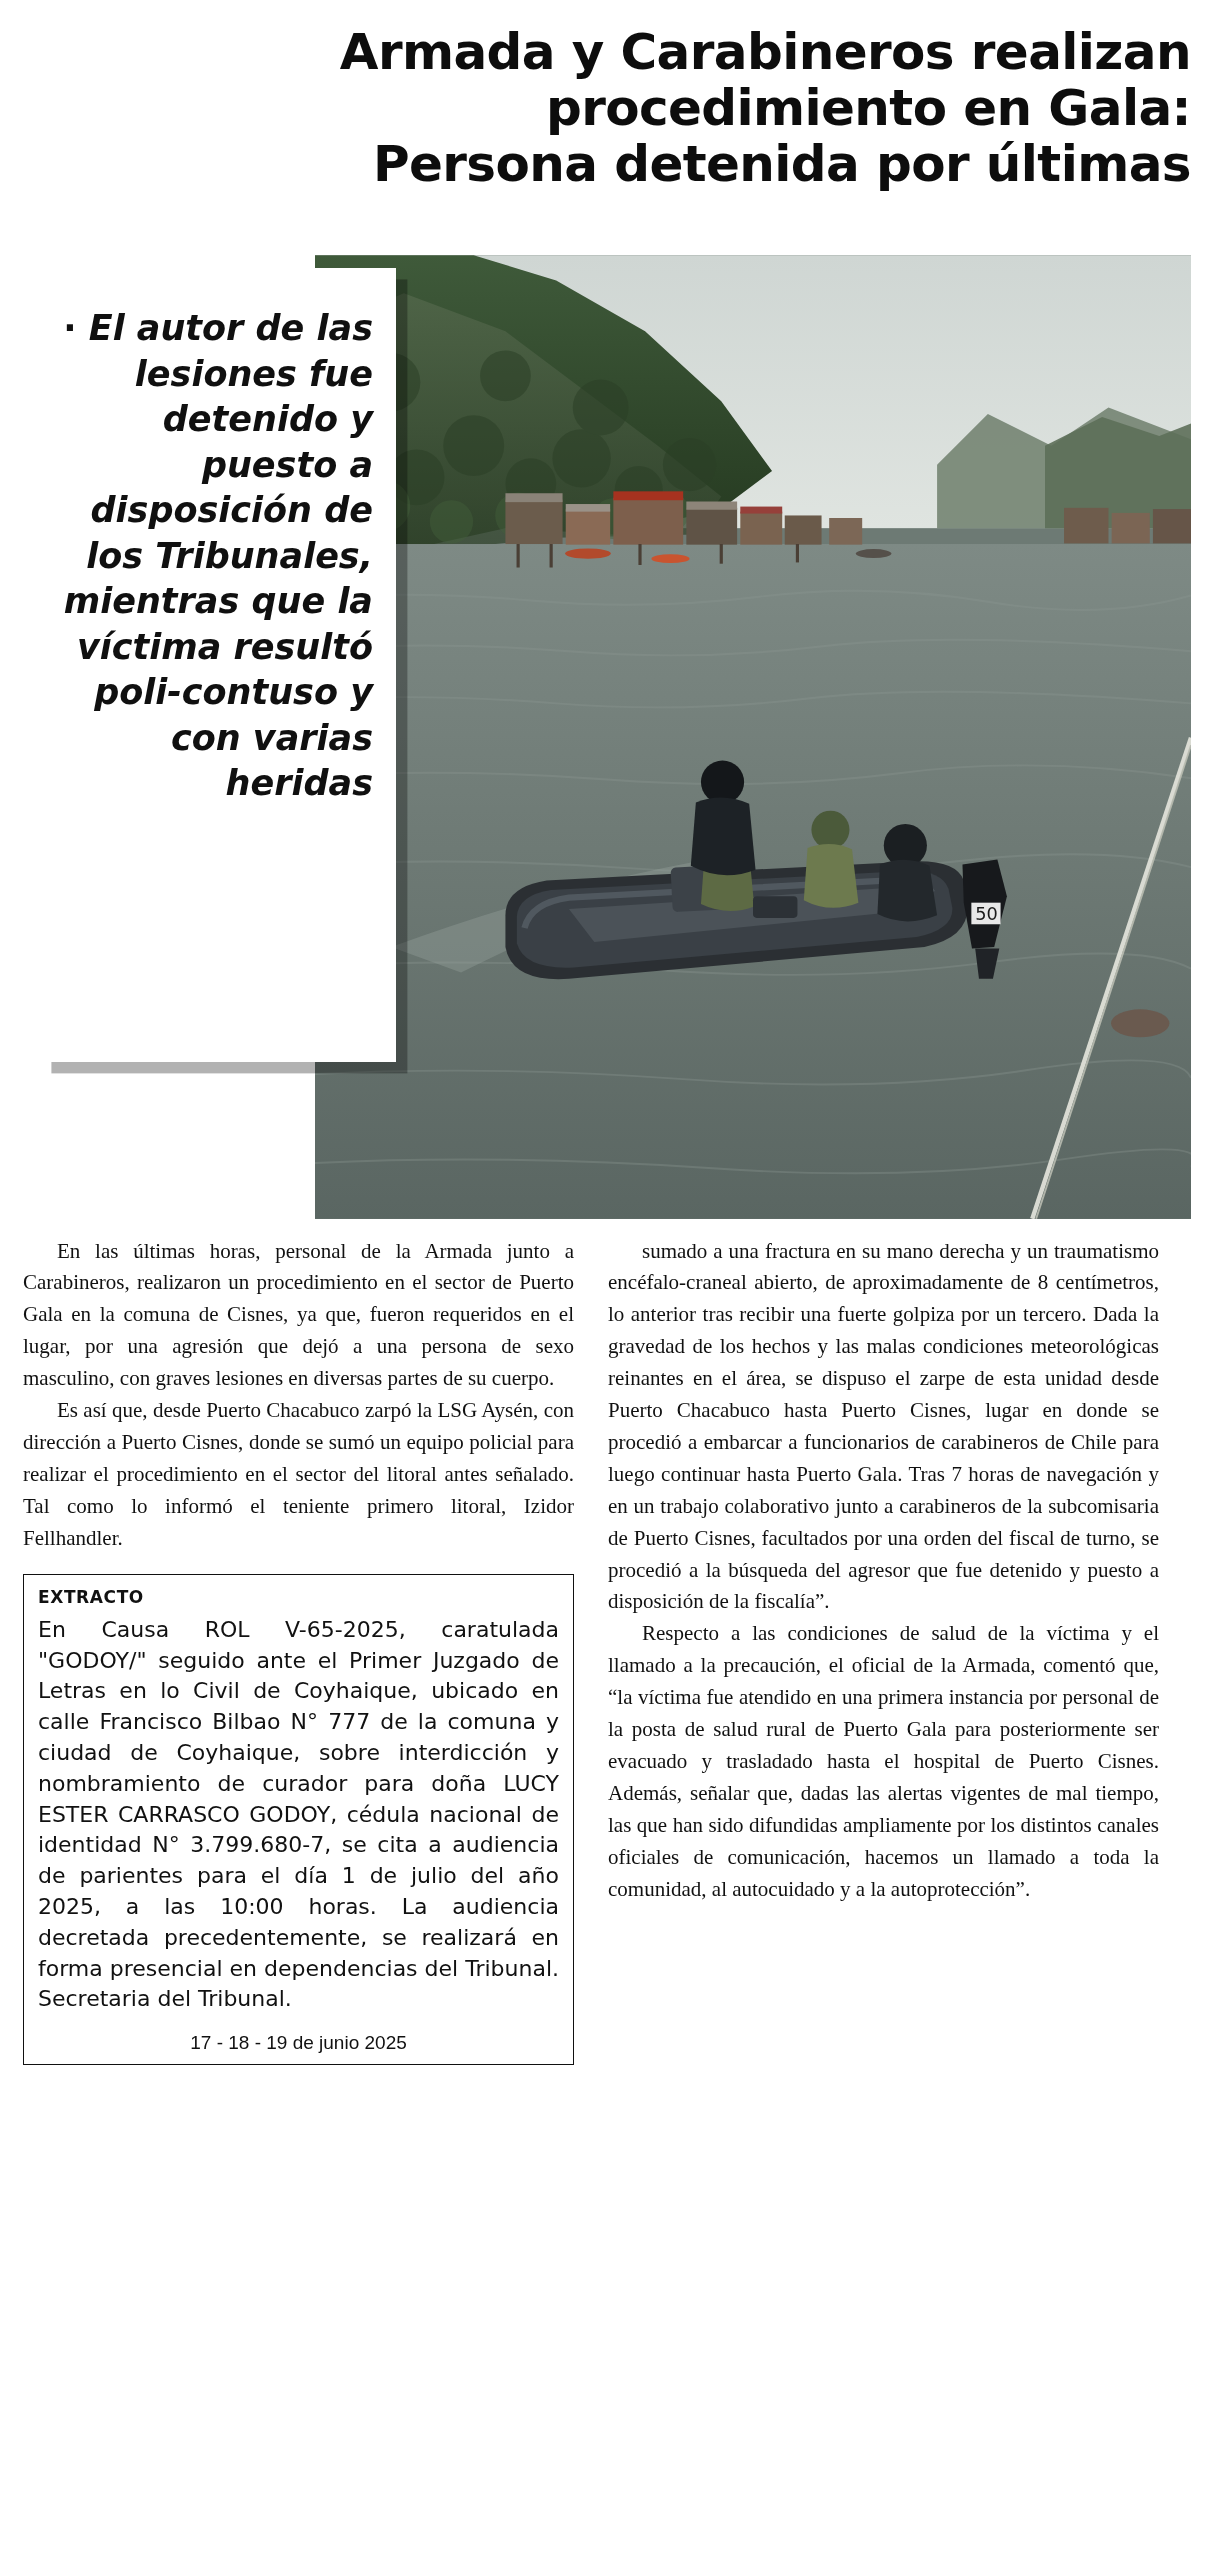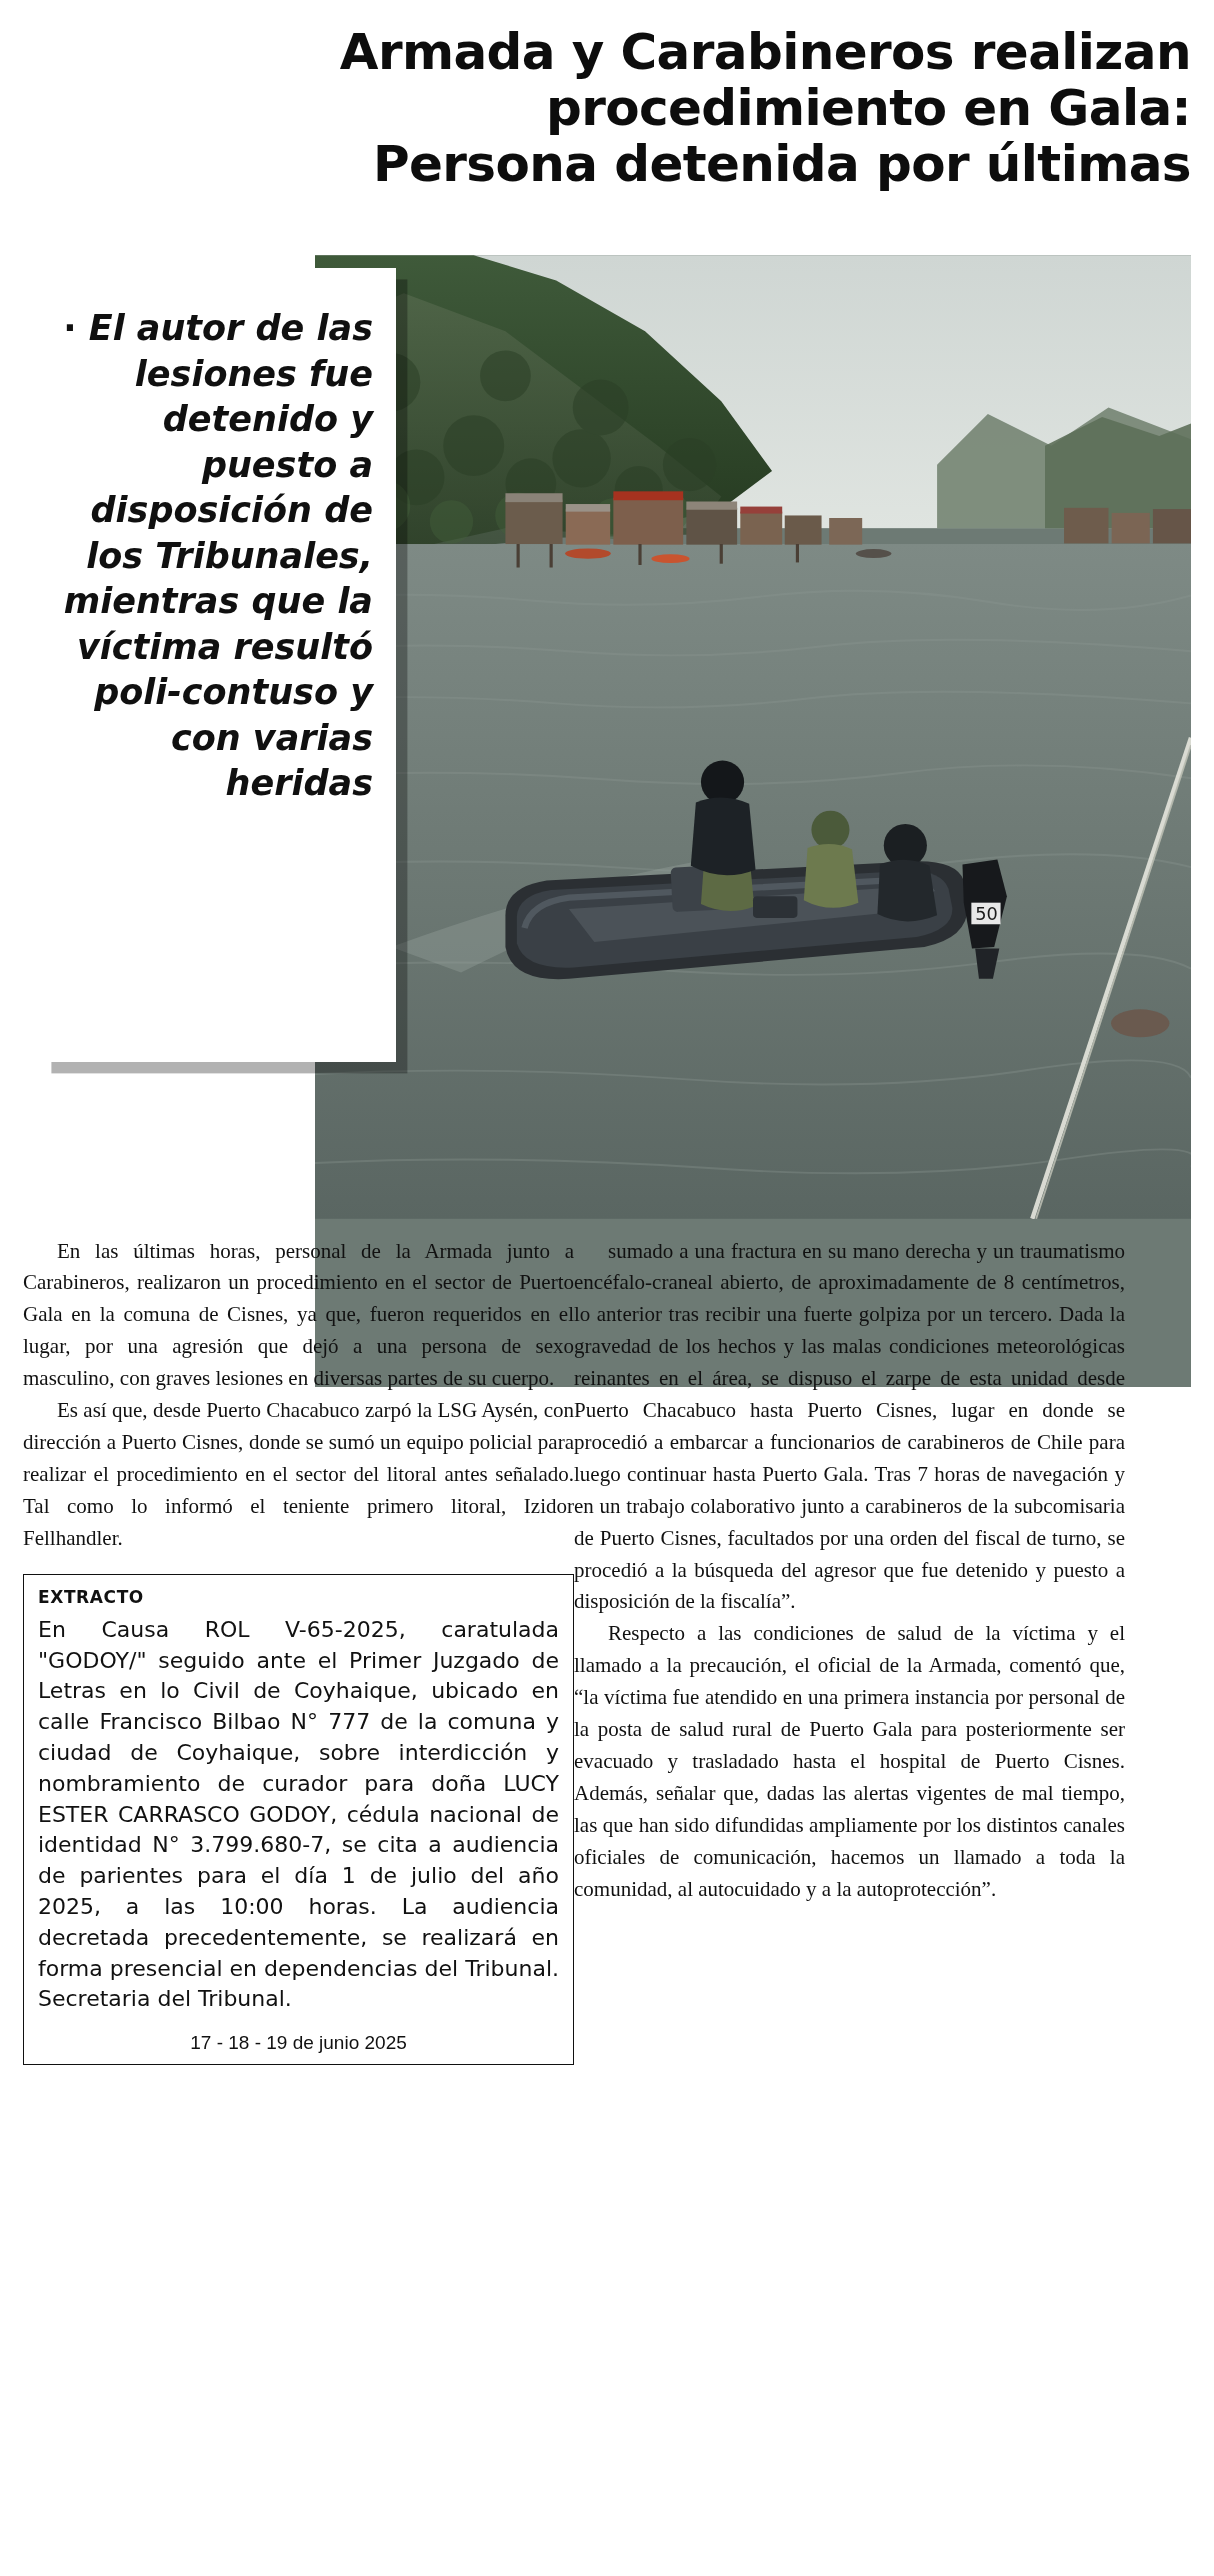--- a/index.html
+++ b/index.html
@@ -43,21 +43,21 @@
   .hero {
     position: relative;
     margin-top: 24px;
     height: 1003px;
   }
   .photo {
     position: absolute;
     left: 292px;
     top: 39px;
     width: 876px;
-    height: 1132px;
+    height: 964px;
     overflow: hidden;
     background: #6d7a74;
   }
   .photo svg { display: block; }
 
   .lead-box {
     position: absolute;
     left: 17px;
     top: 52px;
     width: 356px;
@@ -80,20 +80,21 @@
   .lead-text .bullet {
     font-weight: bold;
     font-style: normal;
   }
 
   
   .body-area {
     position: relative;
     margin-top: 16.5px;
     display: flex;
+    gap: 34px;
   }
   .col {
     width: 551px;
     flex: 0 0 551px;
   }
   .col p {
     margin: 0;
     font-family: "Liberation Serif", serif;
     font-size: 21px;
     line-height: 1.52;

